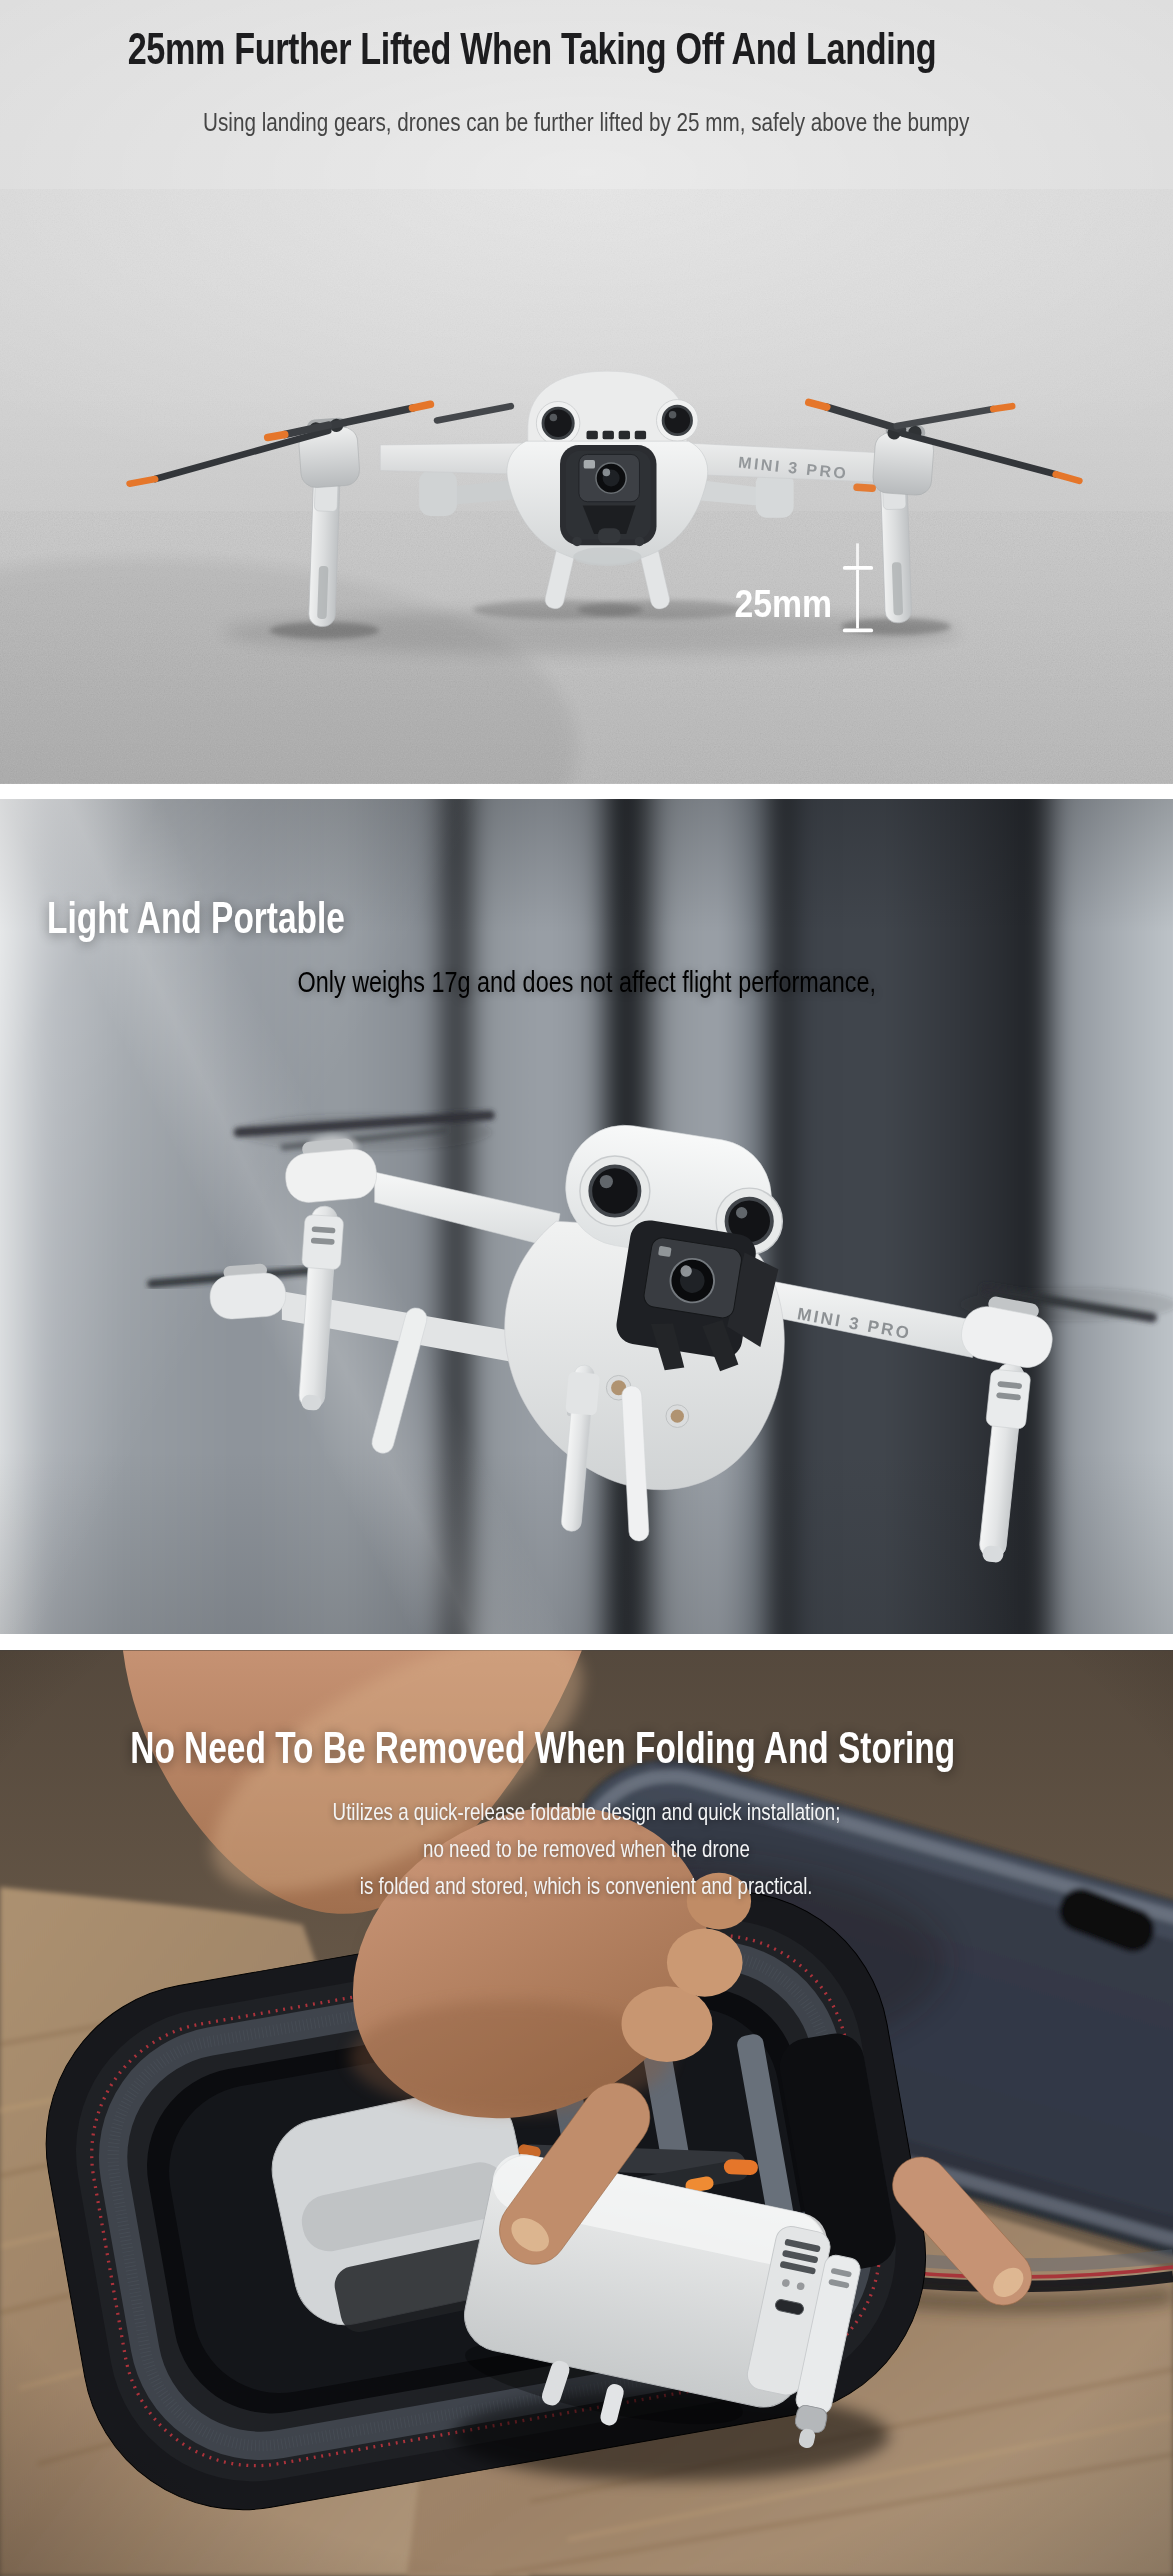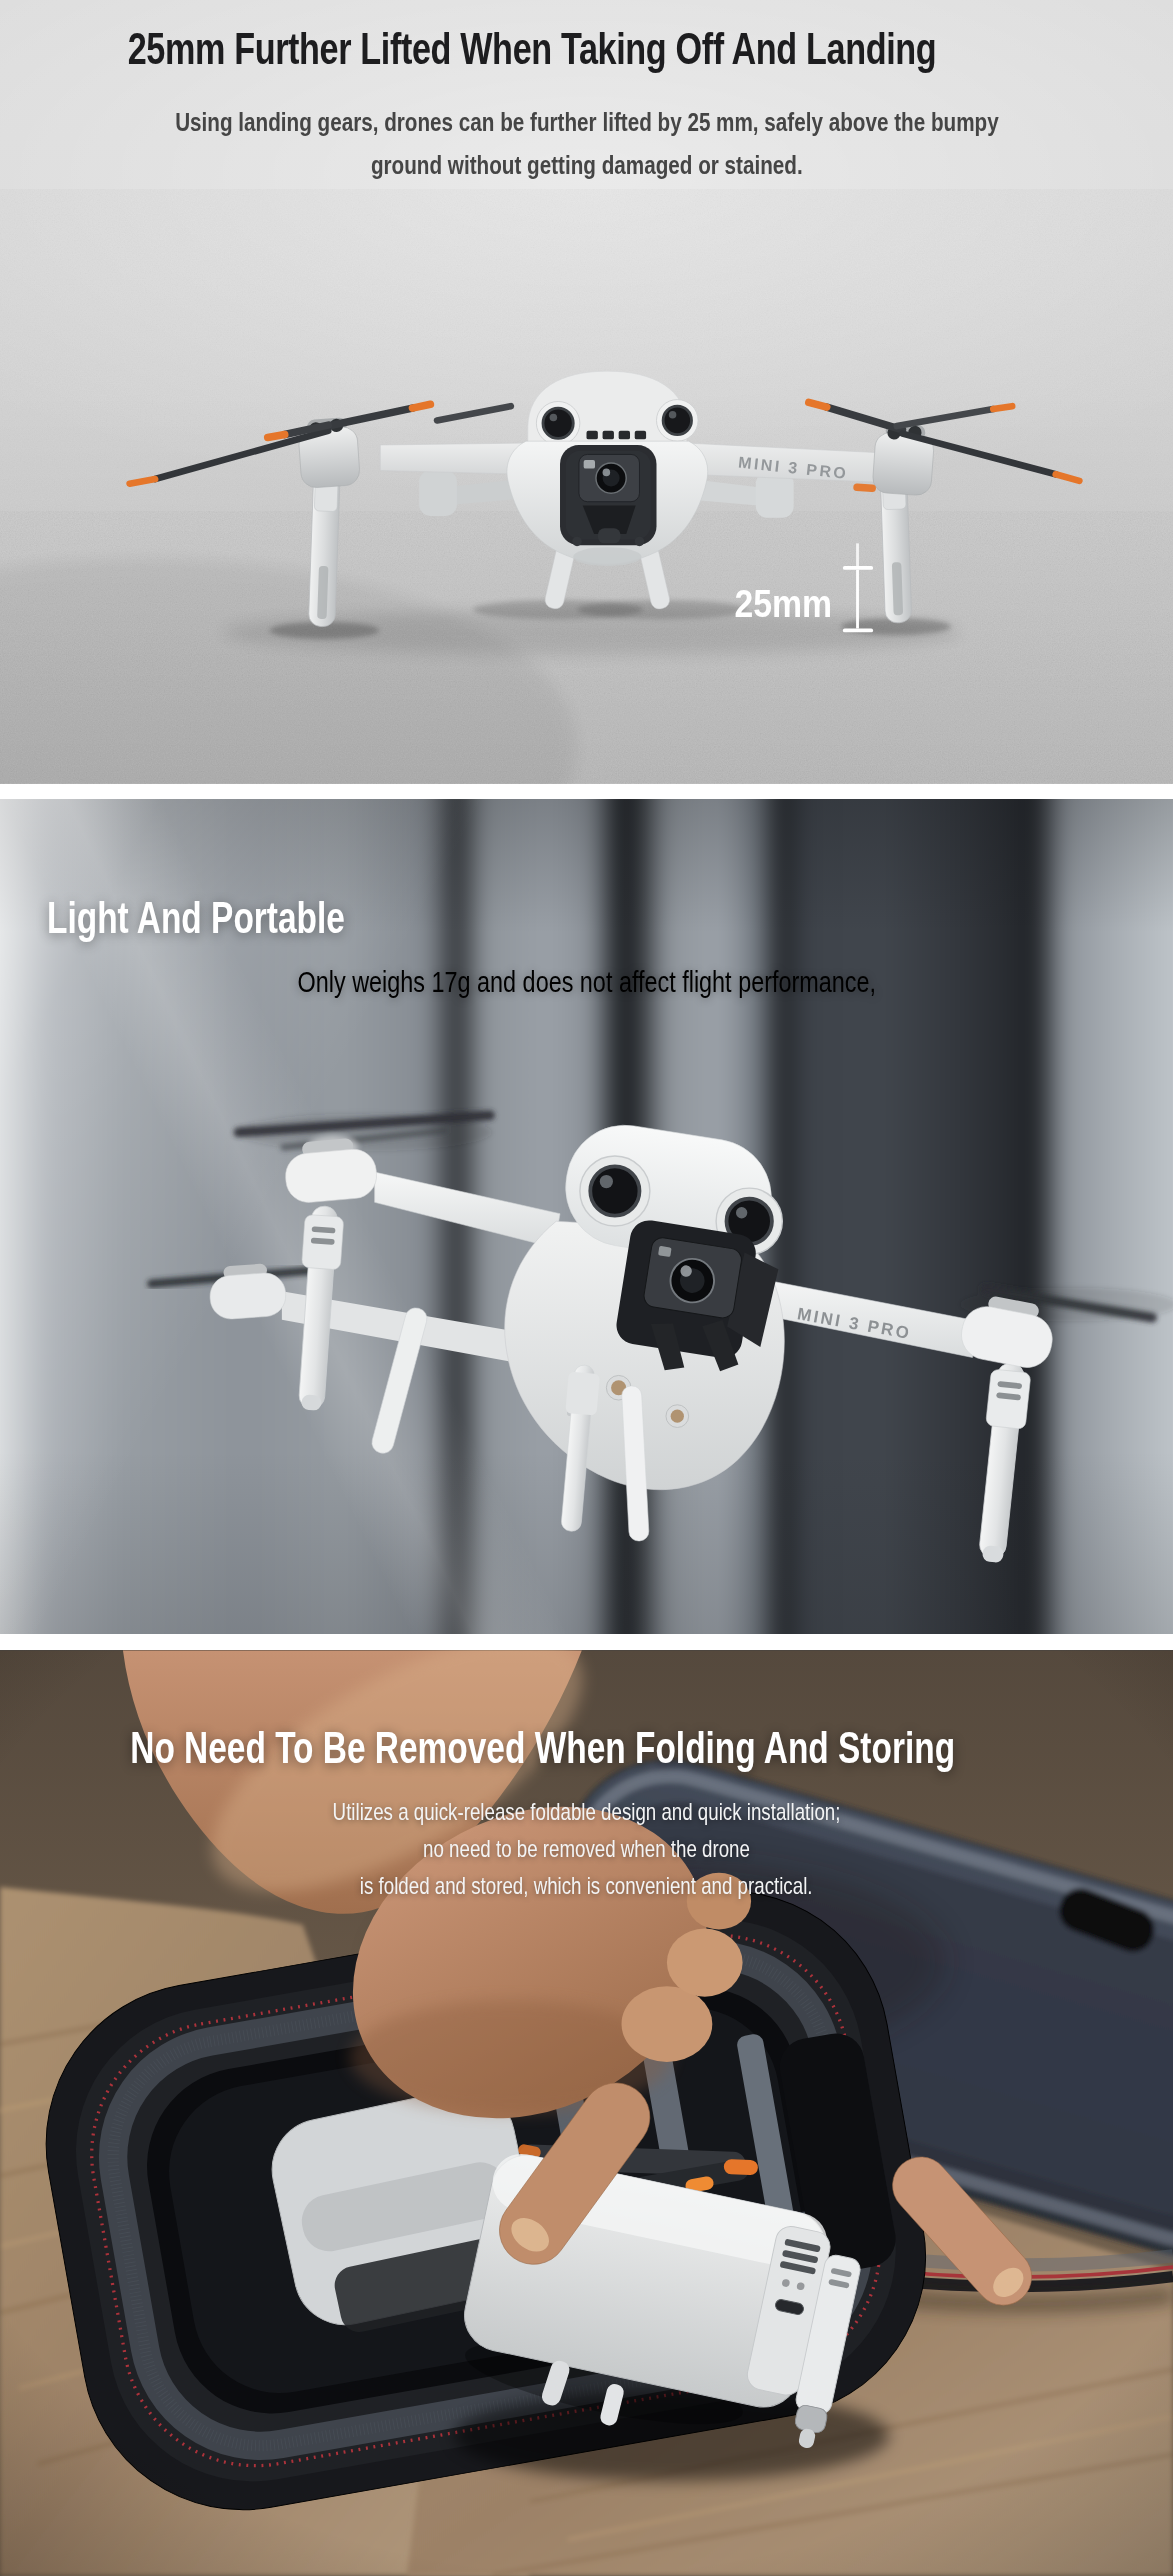--- a/index.html
+++ b/index.html
@@ -26,21 +26,21 @@
   .gap1{top:784px;height:15px;}
   .gap2{top:1634px;height:16px;}
   .scene{position:absolute;inset:0;width:100%;height:100%;display:block;}
   .title{position:absolute;left:0;width:100%;font-weight:bold;
          white-space:nowrap;z-index:6;margin:0;}
   .sub{position:absolute;left:0;width:100%;text-align:center;z-index:6;}
   .sub .line{white-space:nowrap;}
   .cond{display:inline-block;transform:scaleX(.76);transform-origin:50% 50%;}
   .cond2{display:inline-block;transform:scaleX(.78);transform-origin:50% 50%;}
   .s1 .title{top:23px;font-size:45px;letter-spacing:-0.5px;color:#1d1d1f;}
-  .s1 .sub{top:101px;font-size:26.5px;line-height:43px;color:#454545;font-weight:bold;}
+  .s1 .sub{top:101px;font-size:26.5px;line-height:43px;color:#454545;}
   .s2 .title{top:94px;font-size:44px;color:#ffffff;text-shadow:0 1.9px 13.2px rgba(0,0,0,.38);}
   .s2 .sub{top:164px;font-size:30px;line-height:38px;color:#000000;text-shadow:0 0.9px 9.5px rgba(0,0,0,.38);}
   .s3 .title{top:73px;font-size:44px;color:#ffffff;text-shadow:0 1.9px 13.2px rgba(0,0,0,.45);}
   .s3 .sub{top:143px;font-size:24px;line-height:37px;color:#f3f4f5;text-shadow:0 0.9px 7.6px rgba(0,0,0,.45);}
   svg text{font-family:"Liberation Sans",sans-serif;}
 </style>
 </head>
 <body>
 
 <div class="page">
@@ -198,21 +198,20 @@
         <rect x="891" y="598" width="32" height="4" rx="2" fill="#ffffff"></rect>
         <rect x="905" y="602" width="3" height="62" fill="#ffffff"></rect>
         <rect x="891" y="664" width="32" height="4" rx="2" fill="#ffffff"></rect>
         <text transform="translate(828 652) scale(.85 1)" x="0" y="0" font-size="42" font-weight="bold" fill="#ffffff" text-anchor="middle">25mm</text>
       </g>
     </svg>
 
     <h2 class="title"><span class="cond">25mm Further Lifted When Taking Off And Landing</span></h2>
     <div class="sub">
       <div class="line"><span class="cond2">Using landing gears, drones can be further lifted by 25 mm, safely above the bumpy</span></div>
-      <div class="line"><span class="cond2">ground without getting damaged or stained.</span></div>
     </div>
   </section>
 
   <div class="gap gap1"></div>
 
   <section class="s2">
     <div class="stripes"></div>
     <div class="glare"></div>
 
     <svg class="scene" viewBox="0 0 1240 883">

